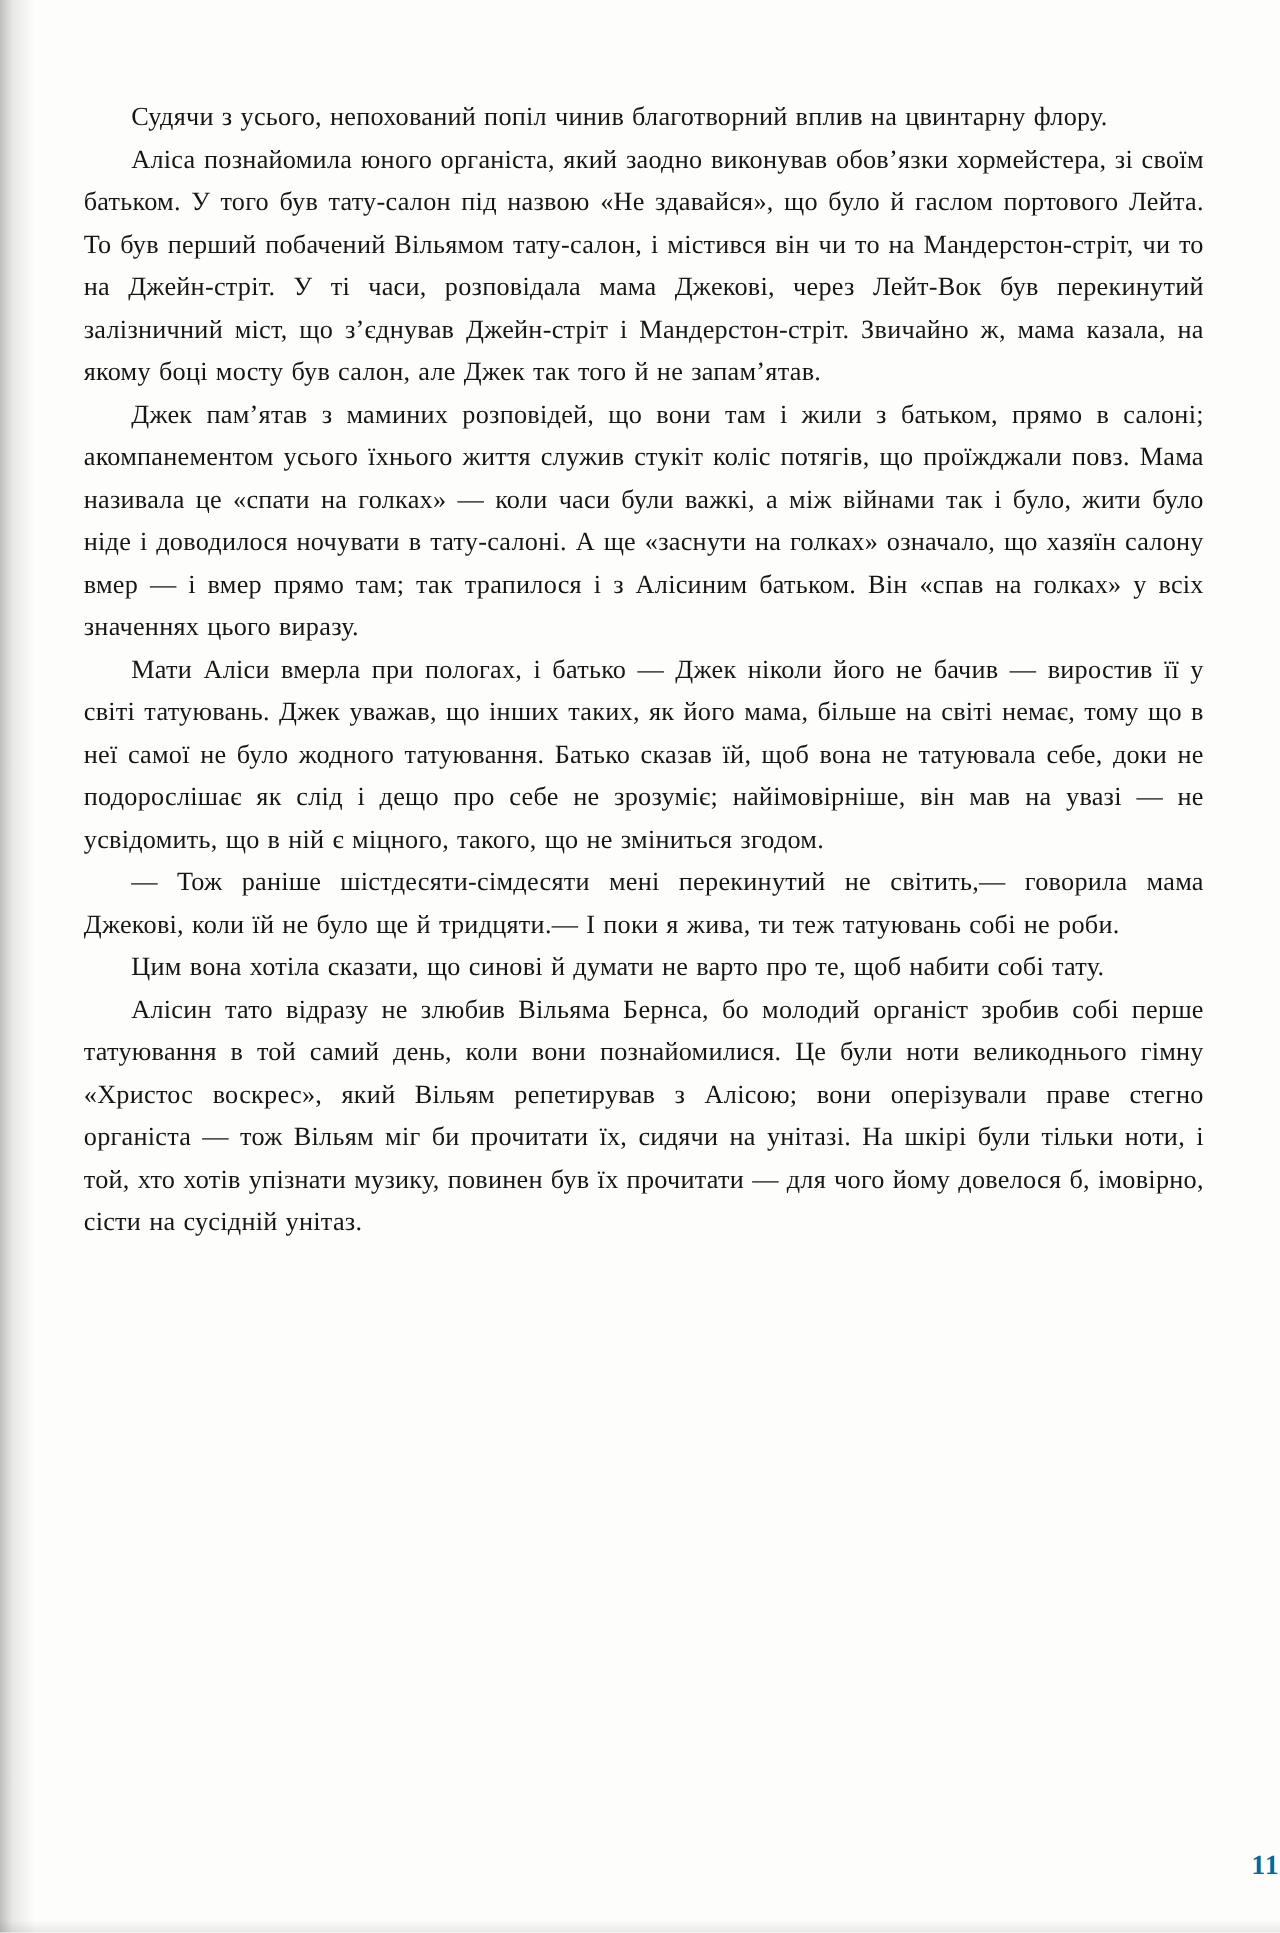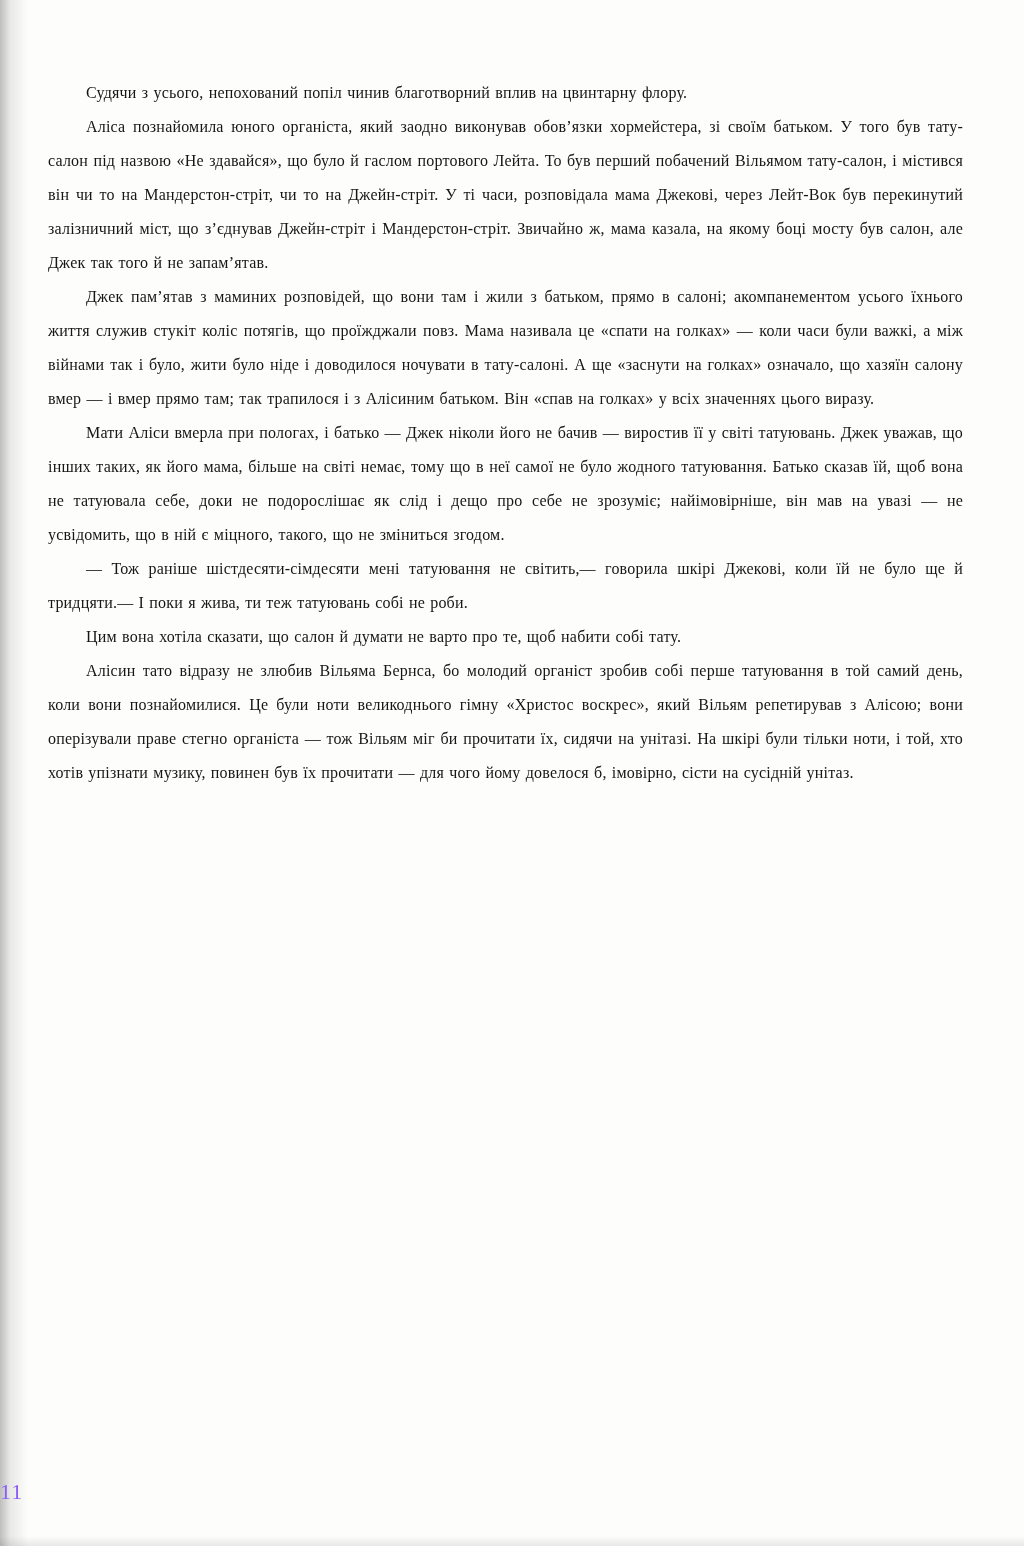--- a/index.html
+++ b/index.html
@@ -35,56 +35,57 @@
     position: absolute;
     left: 0; right: 0; bottom: 0;
     height: 10px;
     background: linear-gradient(0deg,
       rgba(45,45,45,0.10) 0px,
       rgba(45,45,45,0.00) 10px);
     pointer-events: none;
   }
   .text-block {
     position: absolute;
-    left: 48px;
+    left: 67px;
     right: 61px;
     top: 76px;
     text-align: justify;
-    font-size: 16px;
+    font-size: 21px;
     line-height: 34px;
     letter-spacing: 0.2px;
     word-spacing: 1px;
     hyphens: auto;
   }
   .para {
     margin: 0;
     text-indent: 38px;
   }
   .page-number {
     position: absolute;
     left: 0;
     right: 0;
     top: 1479px;
-    text-align: left;
+    text-align: right;
     font-size: 22px;
     letter-spacing: 1px;
-    color: #8b5cf6;
+    color: #0369a1;
+    font-weight: bold;
   }
 </style>
 </head>
 <body>
 
 <div class="page">
   <div class="scan-edge-left"></div>
   <div class="scan-edge-bottom"></div>
 
   <div class="text-block">
       <p class="para">Судячи з усього, непохований попіл чинив благотворний вплив на цвинтарну флору.</p>
       <p class="para">Аліса познайомила юного органіста, який заодно виконував обов’язки хормейстера, зі своїм батьком. У того був тату-салон під назвою «Не здавайся», що було й гаслом портового Лейта. То був перший побачений Вільямом тату-салон, і містився він чи то на Мандерстон-стріт, чи то на Джейн-стріт. У ті часи, розповідала мама Джекові, через Лейт-Вок був перекинутий залізничний міст, що з’єднував Джейн-стріт і Мандерстон-стріт. Звичайно ж, мама казала, на якому боці мосту був салон, але Джек так того й не запам’ятав.</p>
       <p class="para">Джек пам’ятав з маминих розповідей, що вони там і жили з батьком, прямо в салоні; акомпанементом усього їхнього життя служив стукіт коліс потягів, що проїжджали повз. Мама називала це «спати на голках» — коли часи були важкі, а між війнами так і було, жити було ніде і доводилося ночувати в тату-салоні. А ще «заснути на голках» означало, що хазяїн салону вмер — і вмер прямо там; так трапилося і з Алісиним батьком. Він «спав на голках» у всіх значеннях цього виразу.</p>
       <p class="para">Мати Аліси вмерла при пологах, і батько — Джек ніколи його не бачив — виростив її у світі татуювань. Джек уважав, що інших таких, як його мама, більше на світі немає, тому що в неї самої не було жодного татуювання. Батько сказав їй, щоб вона не татуювала себе, доки не подорослішає як слід і дещо про себе не зрозуміє; найімовірніше, він мав на увазі — не усвідомить, що в ній є міцного, такого, що не зміниться згодом.</p>
-      <p class="para">— Тож раніше шістдесяти-сімдесяти мені татуювання не світить,— говорила шкірі Джекові, коли їй не було ще й тридцяти.— І поки я жива, ти теж татуювань собі не роби.</p>
-      <p class="para">Цим вона хотіла сказати, що салон й думати не варто про те, щоб набити собі тату.</p>
+      <p class="para">— Тож раніше шістдесяти-сімдесяти мені перекинутий не світить,— говорила мама Джекові, коли їй не було ще й тридцяти.— І поки я жива, ти теж татуювань собі не роби.</p>
+      <p class="para">Цим вона хотіла сказати, що синові й думати не варто про те, щоб набити собі тату.</p>
       <p class="para">Алісин тато відразу не злюбив Вільяма Бернса, бо молодий органіст зробив собі перше татуювання в той самий день, коли вони познайомилися. Це були ноти великоднього гімну «Христос воскрес», який Вільям репетирував з Алісою; вони оперізували праве стегно органіста — тож Вільям міг би прочитати їх, сидячи на унітазі. На шкірі були тільки ноти, і той, хто хотів упізнати музику, повинен був їх прочитати — для чого йому довелося б, імовірно, сісти на сусідній унітаз.</p>
     </div>
 
   <div class="page-number">11</div>
 </div>
 
 </body></html>

